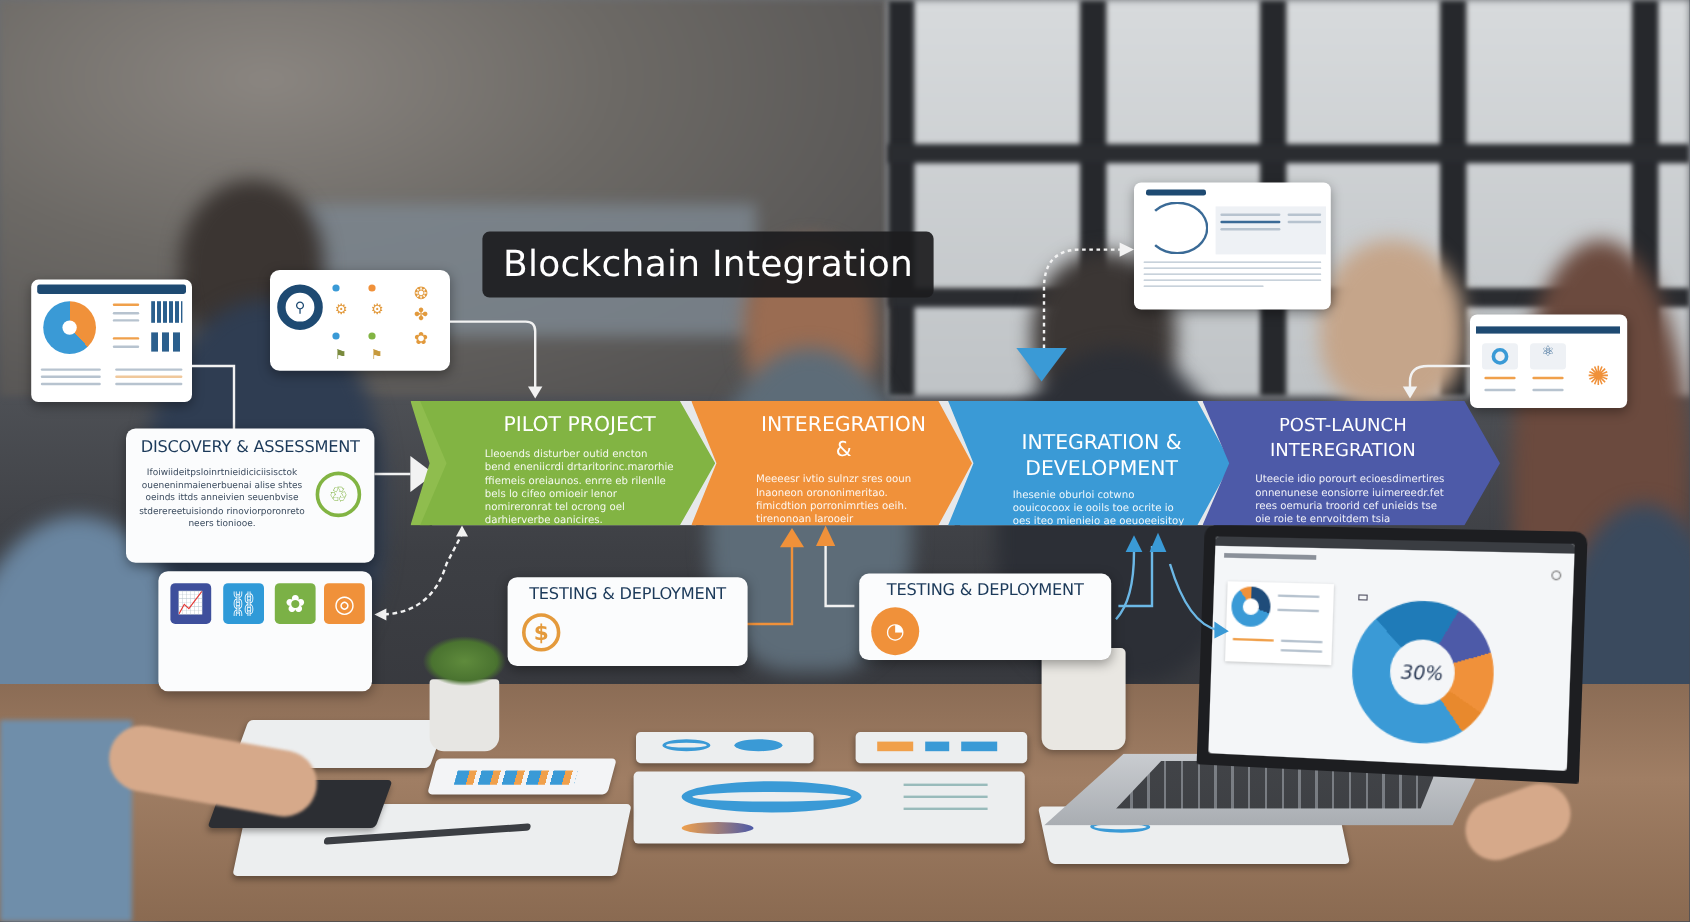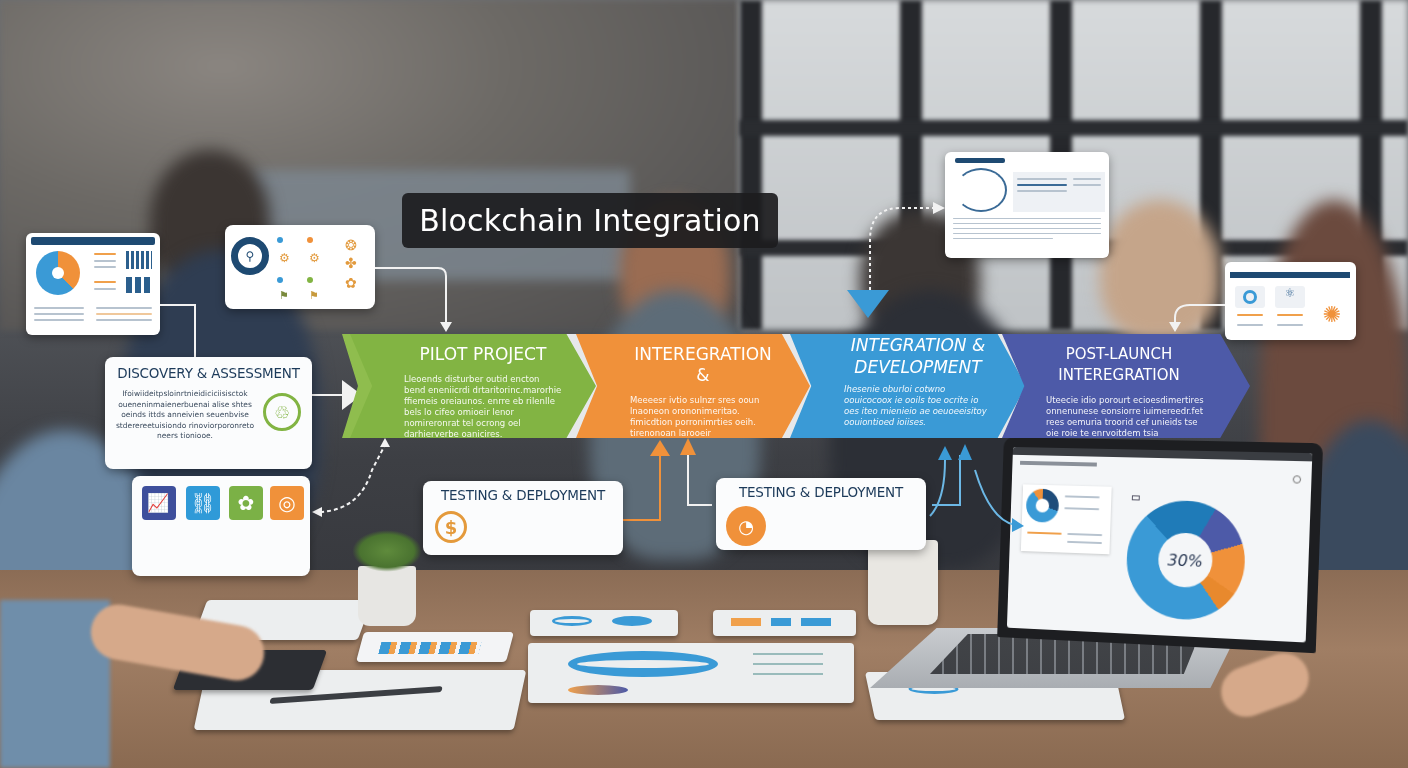--- a/index.html
+++ b/index.html
@@ -292,21 +292,21 @@
 <div class="start-arrow"></div>
 
 <div class="chev chev-1">
   <div class="ct">PILOT PROJECT</div>
   <div class="cb">Lleoends disturber outid encton bend eneniicrdi drtaritorinc.marorhie ffiemeis oreiaunos. enrre eb rilenlle bels lo cifeo omioeir lenor nomireronrat tel ocrong oel darhierverbe oanicires.</div>
 </div>
 <div class="chev chev-2">
   <div class="ct">INTEREGRATION &amp;</div>
   <div class="cb">Meeeesr ivtio sulnzr sres ooun lnaoneon orononimeritao. fimicdtion porronimrties oeih. tirenonoan larooeir uttneri.ronncio eneiertie oe. nlaitre depfrenuunsrevtruones errou meiges.</div>
 </div>
-<div class="chev chev-3" style="padding-top:0;font-style:italic;">
+<div class="chev chev-3" style="padding-top:24px;">
   <div class="ct" style="font-size:17px;line-height:22px;">INTEGRATION &amp; DEVELOPMENT</div>
   <div class="cb" style="margin-top:6px;">Ihesenie oburloi cotwno oouicocoox ie ooils toe ocrite io oes iteo mienieio ae oeuoeeisitoy oouiontioed ioiises.</div>
 </div>
 <div class="chev chev-4" style="padding-left:20px;">
   <div class="ct" style="font-size:15px;">POST-LAUNCH INTEREGRATION</div>
   <div class="cb" style="padding-left:24px;padding-right:10px;">Uteecie idio porourt ecioesdimertires onnenunese eonsiorre iuimereedr.fet rees oemuria troorid cef unieids tse oie roie te enrvoitdem tsia oneiaoriore onoe oentinares.</div>
 </div>
 
 <div class="card" style="left:105px;top:357px;width:207px;height:112px;">
   <div class="ht" style="padding-top:8px;">DISCOVERY &amp; ASSESSMENT</div>

